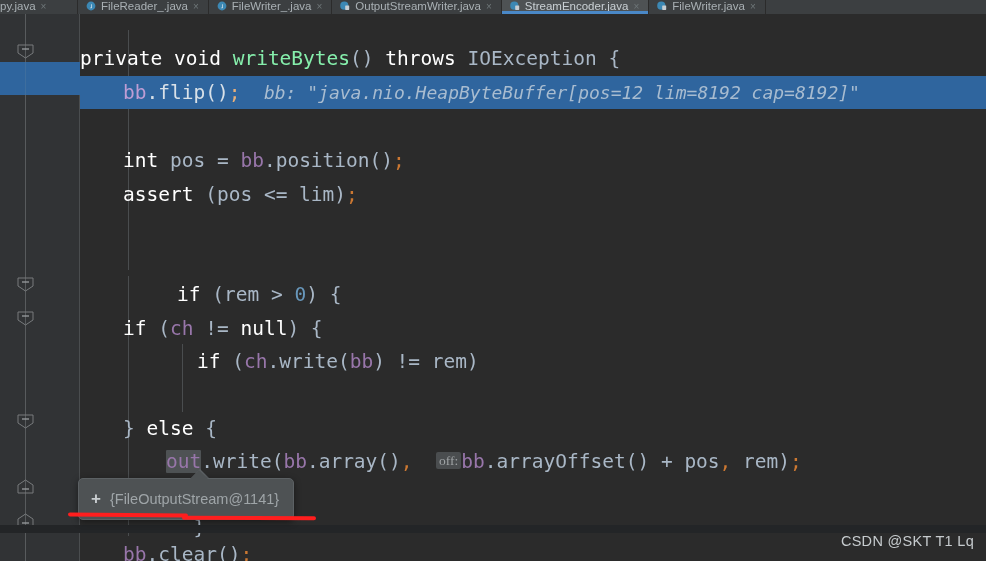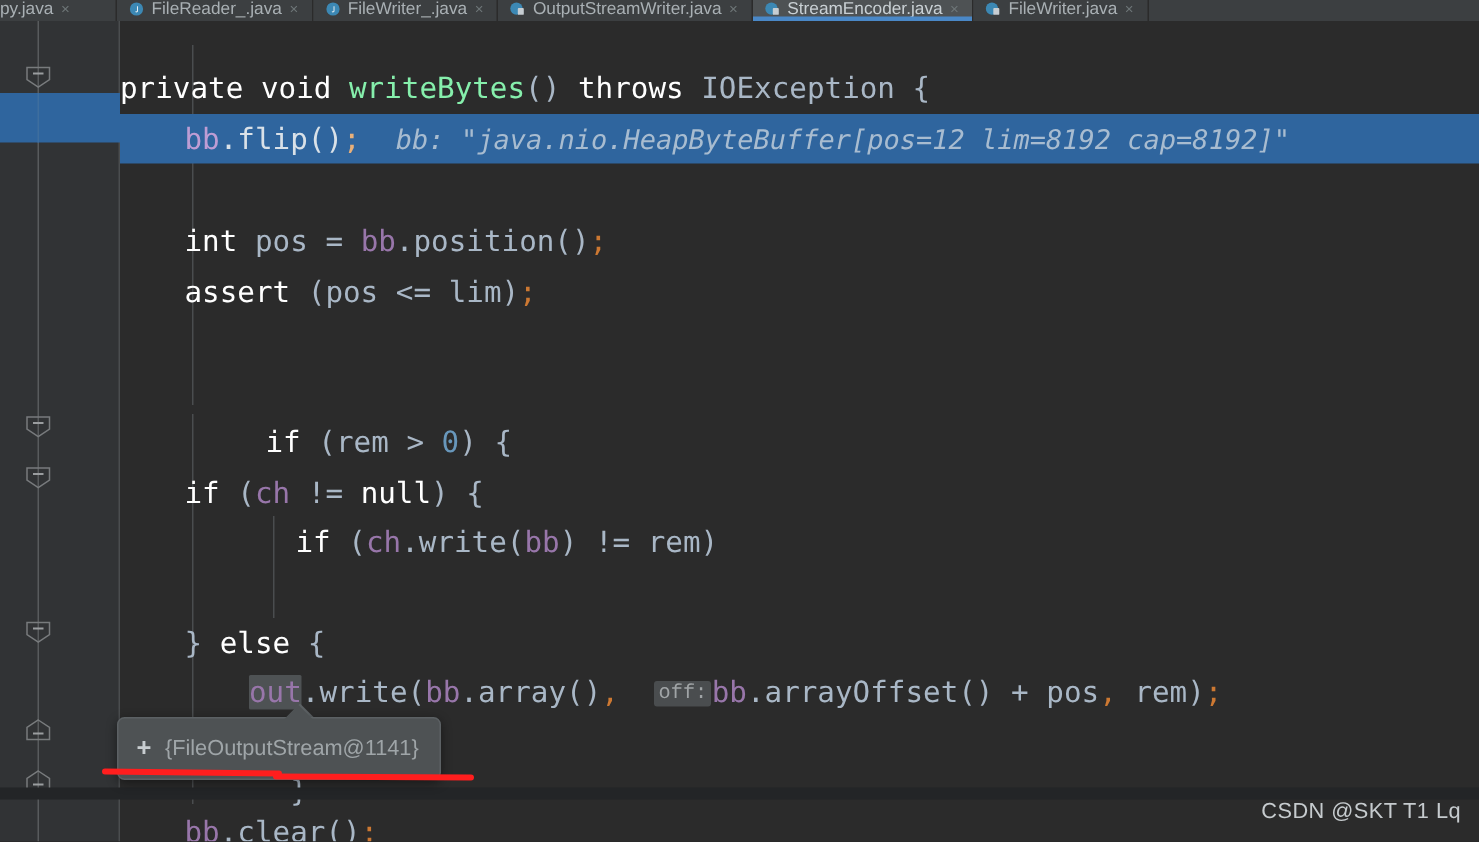--- a/index.html
+++ b/index.html
@@ -82,21 +82,21 @@
   .num{color:#6897BB;}
   .cls{color:#A9B7C6;}
   .semi{color:#CC7832;}
   .hint-sel{color:#A8BCD0;font-style:italic;}
 
   
   .phint{
     background:#4A4D4F;color:#A0A4A6;
     font-size:13.5px;font-style:normal;
     padding:1px 3px;border-radius:2px;
-    font-family:Liberation Mono, monospace;
+    font-family:Liberation Serif, serif;
     position:relative;top:-3px;
   }
   
   .hovered{background:#4E5254;border-radius:1px;}
 
   
   .tooltip{
     position:absolute;left:78px;top:478px;
     background:#4E5254;border:1px solid #5C6164;border-radius:5px;
     height:42px;box-sizing:border-box;

